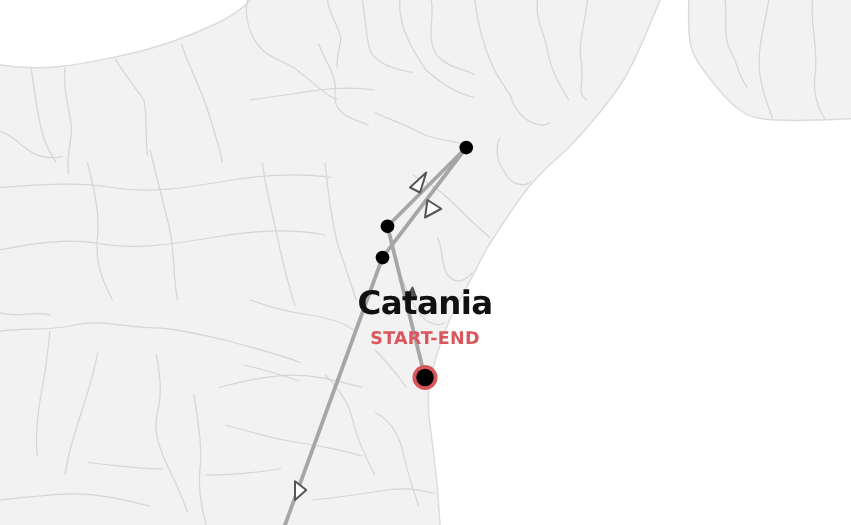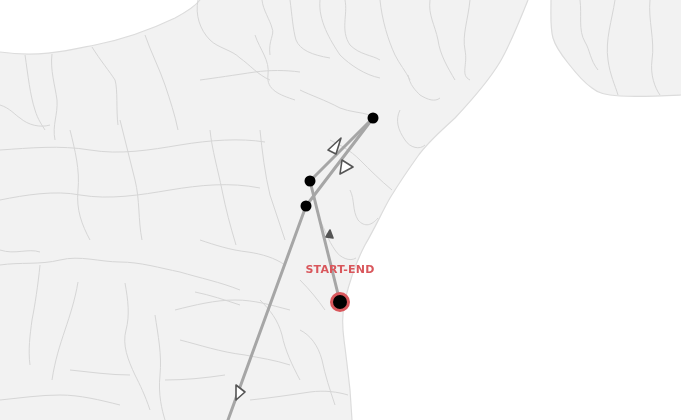--- a/index.html
+++ b/index.html
@@ -1,20 +1,20 @@
 <!DOCTYPE html>
 <html><head>
   <meta charset="utf-8">
   <style>
     html, body { margin: 0; padding: 0; }
     body { width: 681px; height: 420px; overflow: hidden; background: #ffffff; font-family: "DejaVu Sans", sans-serif; }
     .map { position: relative; width: 681px; height: 420px; background: #ffffff; }
     svg.layer { position: absolute; left: 0; top: 0; }
     .city-label { position: absolute; left: 270px; top: 228px; width: 140px; text-align: center; font-family: "DejaVu Sans", sans-serif; font-weight: bold; font-size: 26px; color: #111111; letter-spacing: -0.5px; }
-    .city-sub { position: absolute; left: 270px; top: 263px; width: 140px; text-align: center; font-family: "DejaVu Sans", sans-serif; font-weight: bold; font-size: 11px; color: #d9575c; letter-spacing: 0.2px; }
+    .city-sub { position: absolute; left: 270px; top: 263px; width: 140px; text-align: center; font-family: "DejaVu Sans", sans-serif; font-weight: bold; font-size: 14px; color: #d9575c; letter-spacing: 0.2px; }
   </style>
 </head>
 <body>
 
 <div class="map">
   <svg class="layer" width="681" height="420" viewBox="0 0 681 420">
 
     <path d="M0,52 C40,58 70,50 95,45 C120,40 150,30 175,18 C190,10 197,4 200,0 L528,0 C520,20 510,45 500,62 C488,82 470,102 455,118 C440,132 428,142 418,156 C408,170 398,185 390,198 C382,212 375,228 365,245 C356,262 350,280 345,300 C342,312 342,325 344,340 C346,355 348,372 350,390 L352,420 L0,420 Z" fill="#f2f2f2"></path>
 
     <path d="M551,0 L681,0 L681,95 C660,96 640,97 620,96 C605,95 598,93 592,88 C583,82 575,72 568,63 C560,53 555,45 553,38 C550,28 551,15 551,0 Z" fill="#f2f2f2"></path>
@@ -98,14 +98,15 @@
     </g>
 
     <circle cx="373" cy="118" r="5.5" fill="#000000"></circle>
     <circle cx="310" cy="181" r="5.5" fill="#000000"></circle>
     <circle cx="306" cy="206" r="5.5" fill="#000000"></circle>
 
     <circle cx="340" cy="302" r="10" fill="#d9575c"></circle>
     <circle cx="340" cy="302" r="7" fill="#000000"></circle>
   </svg>
 
+  <div class="city-label">Catania</div>
   <div class="city-sub">START-END</div>
 </div>
 
 </body></html>

